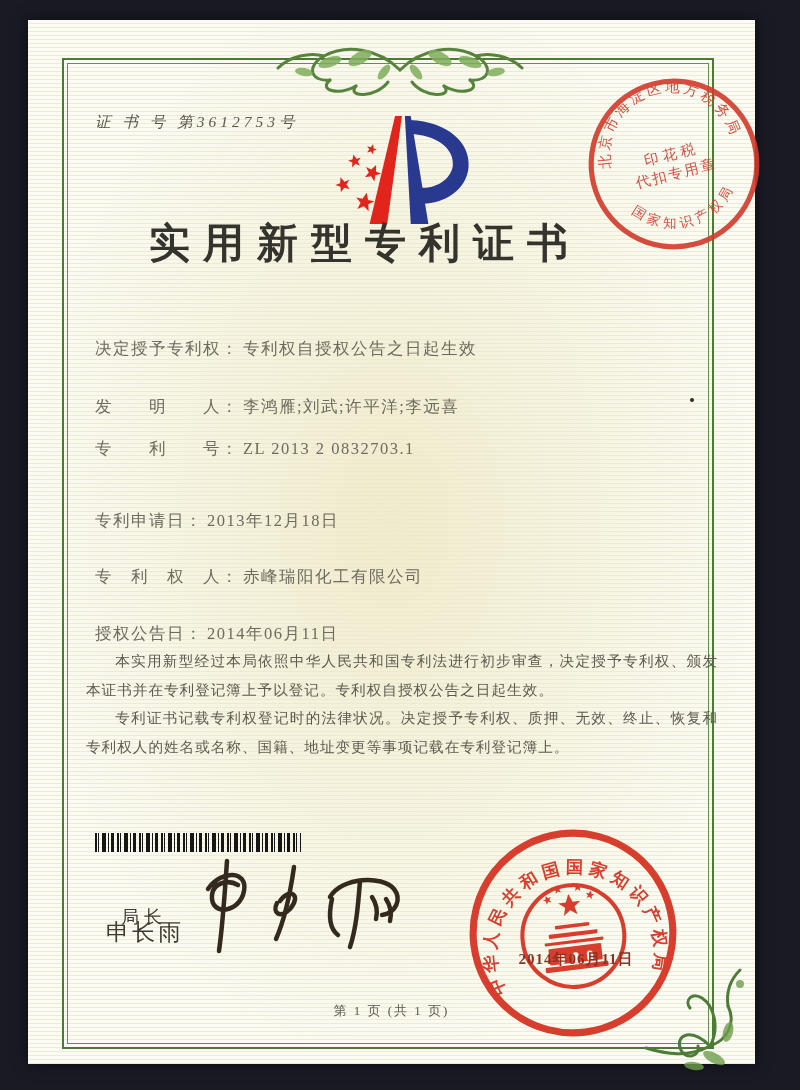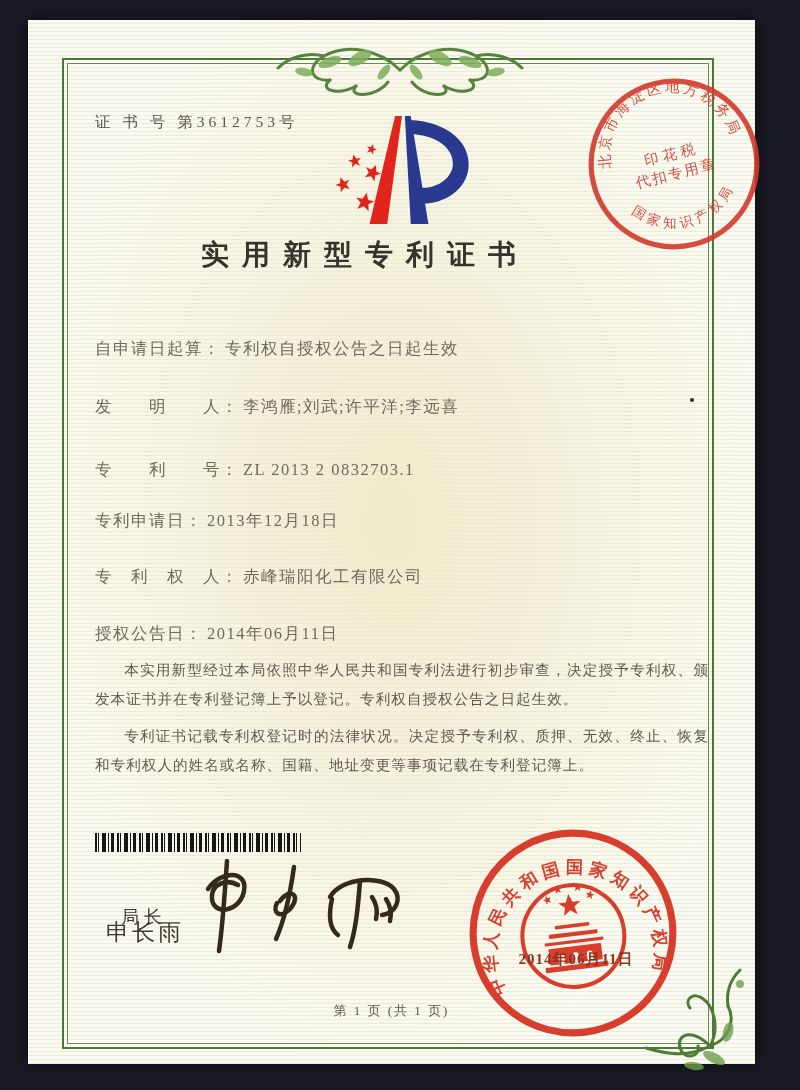--- a/index.html
+++ b/index.html
@@ -18,41 +18,41 @@
   }
   .frame{
     position:absolute;left:34px;top:38px;width:648px;height:987px;
     border:2.5px solid #4a7a36;
   }
   .frame::after{
     content:"";position:absolute;inset:3px;border:1px solid #639048;
   }
   .cert-no{
     position:absolute;left:67px;top:92px;
-    font-size:15.5px;letter-spacing:4px;color:#5a574d;
+    font-size:15.5px;letter-spacing:4px;color:#5a574d;font-style:italic;
   }
   .ornament{position:absolute;}
   .top-ornament{left:232px;top:8px;}
   .corner-ornament{left:608px;top:942px;}
   .logo{position:absolute;left:272px;top:90px;}
   .tax-stamp{position:absolute;left:558px;top:56px;transform:rotate(-14deg);opacity:.9;}
   .title{
-    position:absolute;left:0;top:216px;width:661px;text-align:center;
-    font-size:28px;font-weight:600;letter-spacing:13px;text-indent:13px;color:#34332d;
+    position:absolute;left:0;top:196px;width:661px;text-align:center;
+    font-size:41px;font-weight:600;letter-spacing:13px;text-indent:13px;color:#34332d;
   }
   .fields{position:absolute;left:67px;top:0;width:600px;}
   .field-row{position:absolute;left:0;white-space:nowrap;
     font-size:16.5px;letter-spacing:1.5px;color:#6e6a5e;}
   .field-row .lbl{margin-right:4px;}
   .paragraphs{
     position:absolute;left:58px;top:627px;width:632px;
     font-size:14.6px;line-height:28.5px;color:#5e5a50;
     text-align:justify;letter-spacing:1px;
   }
-  .paragraphs p{margin:9px;text-indent:2em;}
+  .paragraphs p{margin:0;text-indent:2em;}
   .barcode{
     position:absolute;left:67px;top:813px;width:206px;height:19px;
     background:repeating-linear-gradient(90deg,
       #161616 0px,#161616 2px, transparent 2px, transparent 3px,
       #161616 3px,#161616 4px, transparent 4px, transparent 7px,
       #161616 7px,#161616 11px, transparent 11px, transparent 13px,
       #161616 13px,#161616 14px, transparent 14px, transparent 16px,
       #161616 16px,#161616 19px, transparent 19px, transparent 22px);
   }
   .signer-title{position:absolute;left:93px;top:862px;font-size:18px;letter-spacing:5px;color:#3e3a31;font-family:"Liberation Sans","DejaVu Sans",sans-serif;margin-top:23px;}
@@ -150,26 +150,26 @@
     <use href="#star5" transform="translate(56,52) scale(0.7) rotate(-12)" fill="#e2251c"></use>
     <use href="#star5" transform="translate(74,64) scale(0.9) rotate(24)" fill="#e2251c"></use>
     <use href="#star5" transform="translate(44,76) scale(0.8) rotate(-20)" fill="#e2251c"></use>
     <use href="#star5" transform="translate(66,94) scale(1.0) rotate(12)" fill="#e2251c"></use>
   </svg>
 
   <div class="title">实用新型专利证书</div>
 
   <div class="fields">
     <div class="field-row" style="top:318px">
-      <span class="lbl">自申请日起算：</span><span class="val">专利权自授权公告之日起生效</span>
+      <span class="lbl">决定授予专利权：</span><span class="val">专利权自授权公告之日起生效</span>
     </div>
     <div class="field-row" style="top:376px">
       <span class="lbl">发　　明　　人：</span><span class="val">李鸿雁;刘武;许平洋;李远喜</span>
     </div>
-    <div class="field-row" style="top:439px">
+    <div class="field-row" style="top:418px">
       <span class="lbl">专　　利　　号：</span><span class="val">ZL 2013 2 0832703.1</span>
     </div>
     <div class="field-row" style="top:490px">
       <span class="lbl">专利申请日：</span><span class="val">2013年12月18日</span>
     </div>
     <div class="field-row" style="top:546px">
       <span class="lbl">专　利　权　人：</span><span class="val">赤峰瑞阳化工有限公司</span>
     </div>
     <div class="field-row" style="top:603px">
       <span class="lbl">授权公告日：</span><span class="val">2014年06月11日</span>

